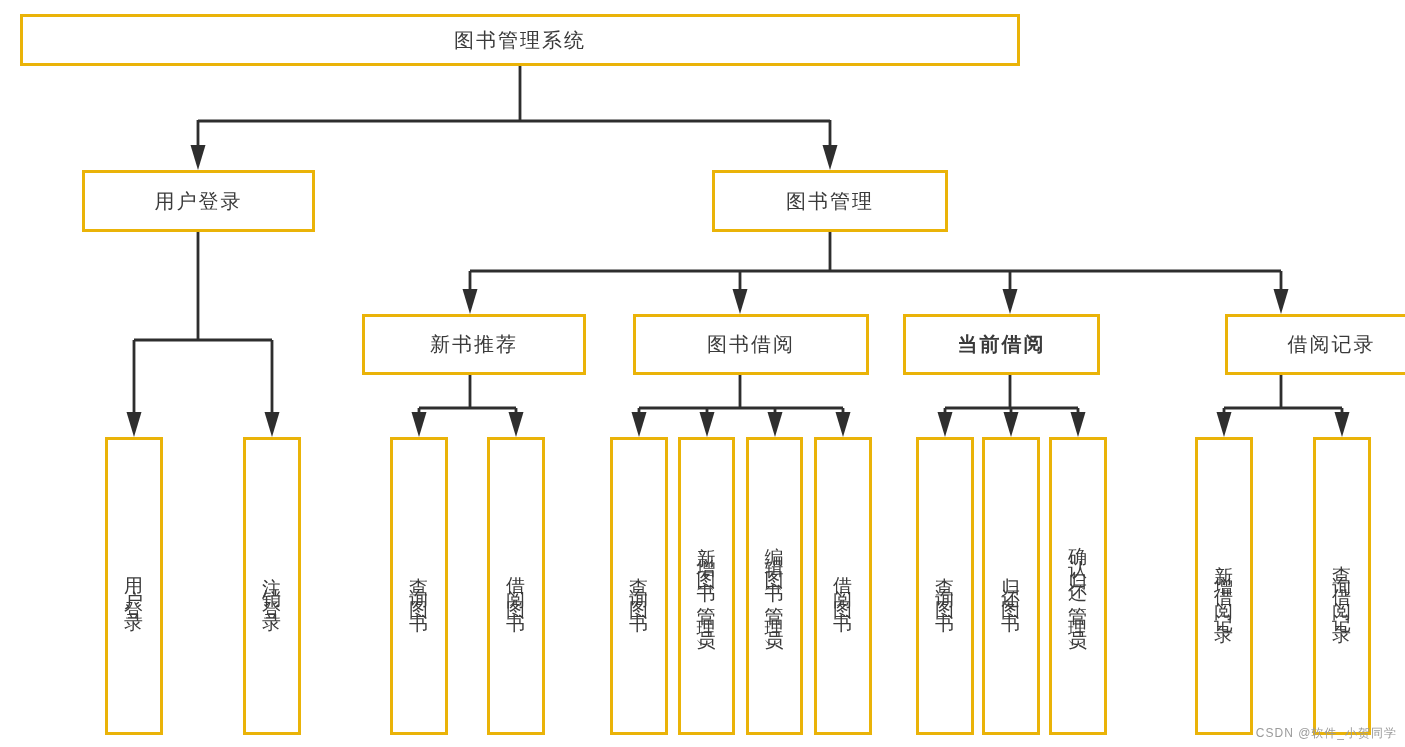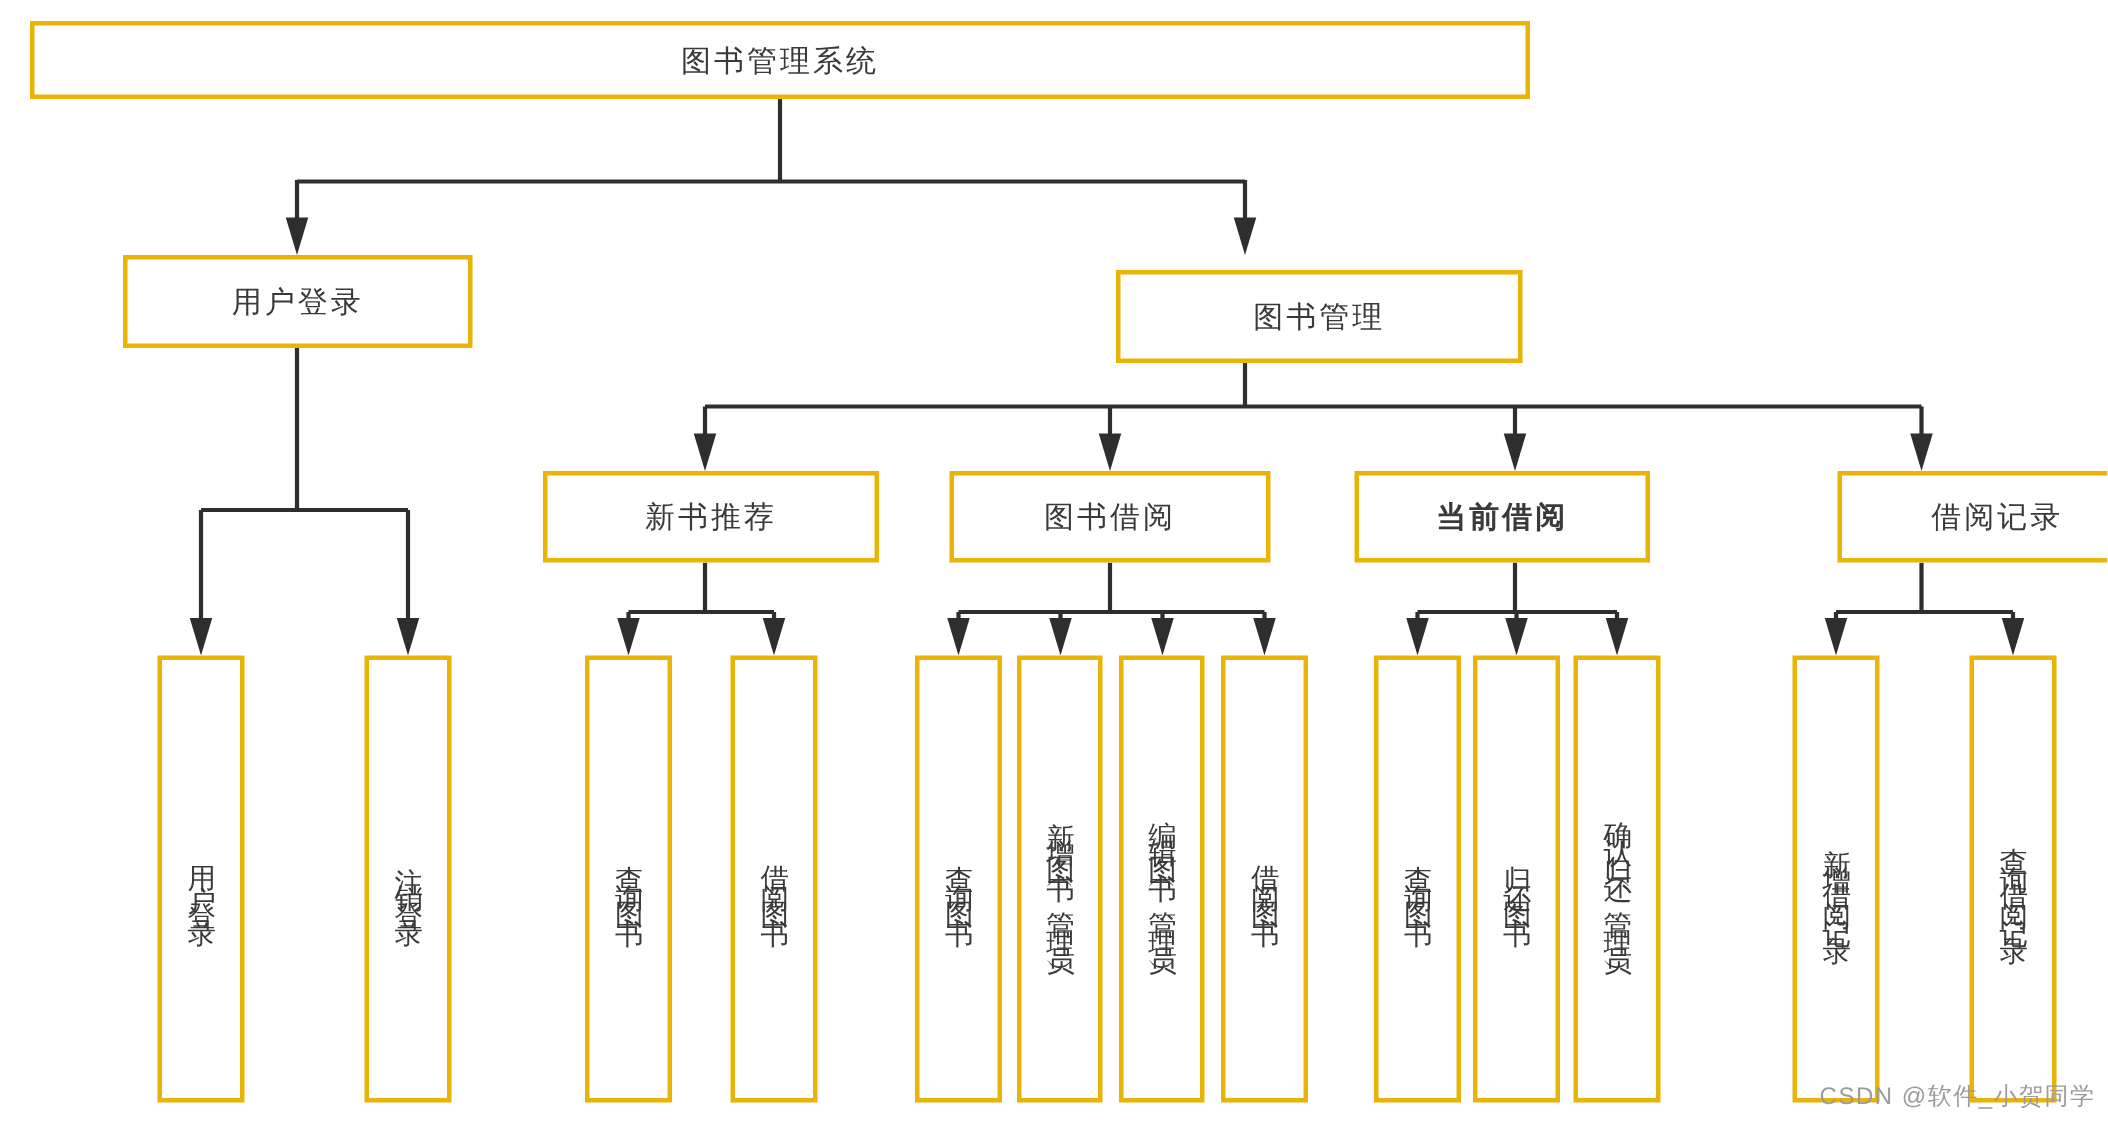--- a/index.html
+++ b/index.html
@@ -23,21 +23,21 @@
   .node.v span{
     writing-mode:vertical-rl;
     text-orientation:mixed;
     font-size:19px;
     letter-spacing:12px;
     line-height:1;
   }
   .watermark{
     position:absolute;
     right:8px;bottom:5px;
-    font-size:16px;
+    font-size:12px;
     color:#9b9b9b;
     letter-spacing:1px;
     z-index:5;
     white-space:nowrap;
   }
 </style>
 </head>
 <body>
 
 <div class="canvas">
@@ -82,28 +82,28 @@
     </g>
   </svg>
 
   <div class="node h" style="left:20px;top:14px;width:1000px;height:52px;">
     <span>图书管理系统</span>
   </div>
 
   <div class="node h" style="left:82px;top:170px;width:233px;height:62px;">
     <span>用户登录</span>
   </div>
-  <div class="node h" style="left:712px;top:180px;width:271px;height:62px;margin-left:32px;">
+  <div class="node h" style="left:712px;top:170px;width:236px;height:62px;">
     <span>图书管理</span>
   </div>
 
   <div class="node h" style="left:362px;top:314px;width:224px;height:61px;">
     <span>新书推荐</span>
   </div>
-  <div class="node h" style="left:633px;top:314px;width:214px;height:61px;">
+  <div class="node h" style="left:633px;top:314px;width:236px;height:61px;">
     <span>图书借阅</span>
   </div>
   <div class="node h" style="left:903px;top:314px;width:197px;height:61px;font-weight:bold;">
     <span>当前借阅</span>
   </div>
   <div class="node h" style="left:1225px;top:314px;width:213px;height:61px;">
     <span>借阅记录</span>
   </div>
 
   <div class="node v" style="left:105px;top:437px;width:58px;height:298px;">

